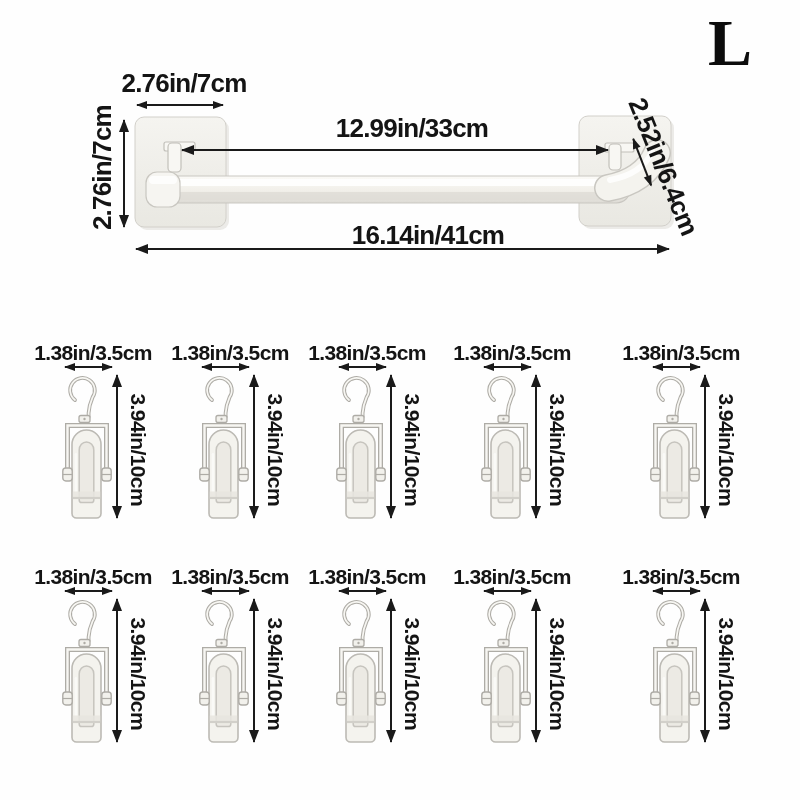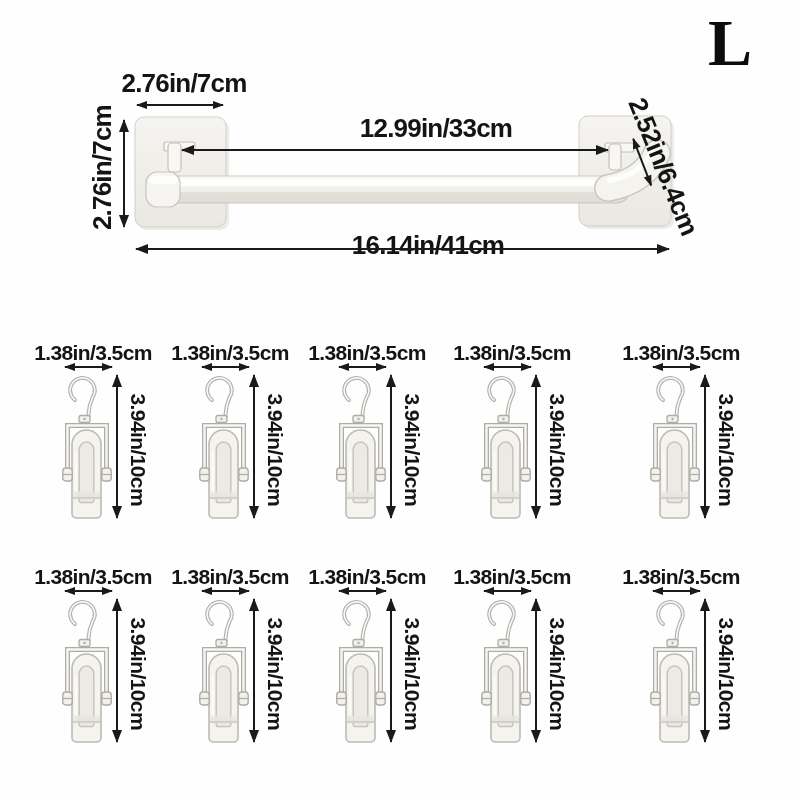--- a/index.html
+++ b/index.html
@@ -91,24 +91,24 @@
     </g>
   </g>
 </svg>
 
 <div class="dim big center" style="left:99px;top:69px;width:170px">2.76in/7cm</div>
 <div class="arrow-h sm" style="left:137px;top:104px;width:86px"></div>
 
 <div class="dim big center" style="left:18px;top:153px;width:170px;transform:rotate(-90deg)">2.76in/7cm</div>
 <div class="arrow-v" style="left:123px;top:120px;height:107px"></div>
 
-<div class="dim big center" style="left:336px;top:114px;width:200px">12.99in/33cm</div>
+<div class="dim big center" style="left:312px;top:114px;width:200px">12.99in/33cm</div>
 <div class="arrow-h" style="left:182px;top:149px;width:426px"></div>
 
-<div class="dim big center" style="left:328px;top:231px;width:200px">16.14in/41cm</div>
+<div class="dim big center" style="left:328px;top:221px;width:200px">16.14in/41cm</div>
 <div class="arrow-h" style="left:136px;top:248px;width:533px"></div>
 
 <div class="dim big center" style="left:579px;top:152px;width:168px;transform:rotate(68deg)">2.52in/6.4cm</div>
 <div class="arrow-h sm" style="left:617px;top:161px;width:50px;transform:rotate(69deg)"></div>
 
 <div id="hanger-grid">
     <div class="hanger-cell" style="left: 18px; top: 341px;">
     <div class="dim small center" style="left:5px;top:0;width:140px">1.38in/3.5cm</div>
     <div class="arrow-h sm" style="left:47px;top:25px;width:47px"></div>
     <svg style="left:44px;top:32px" width="50" height="146" viewBox="0 0 50 146">

